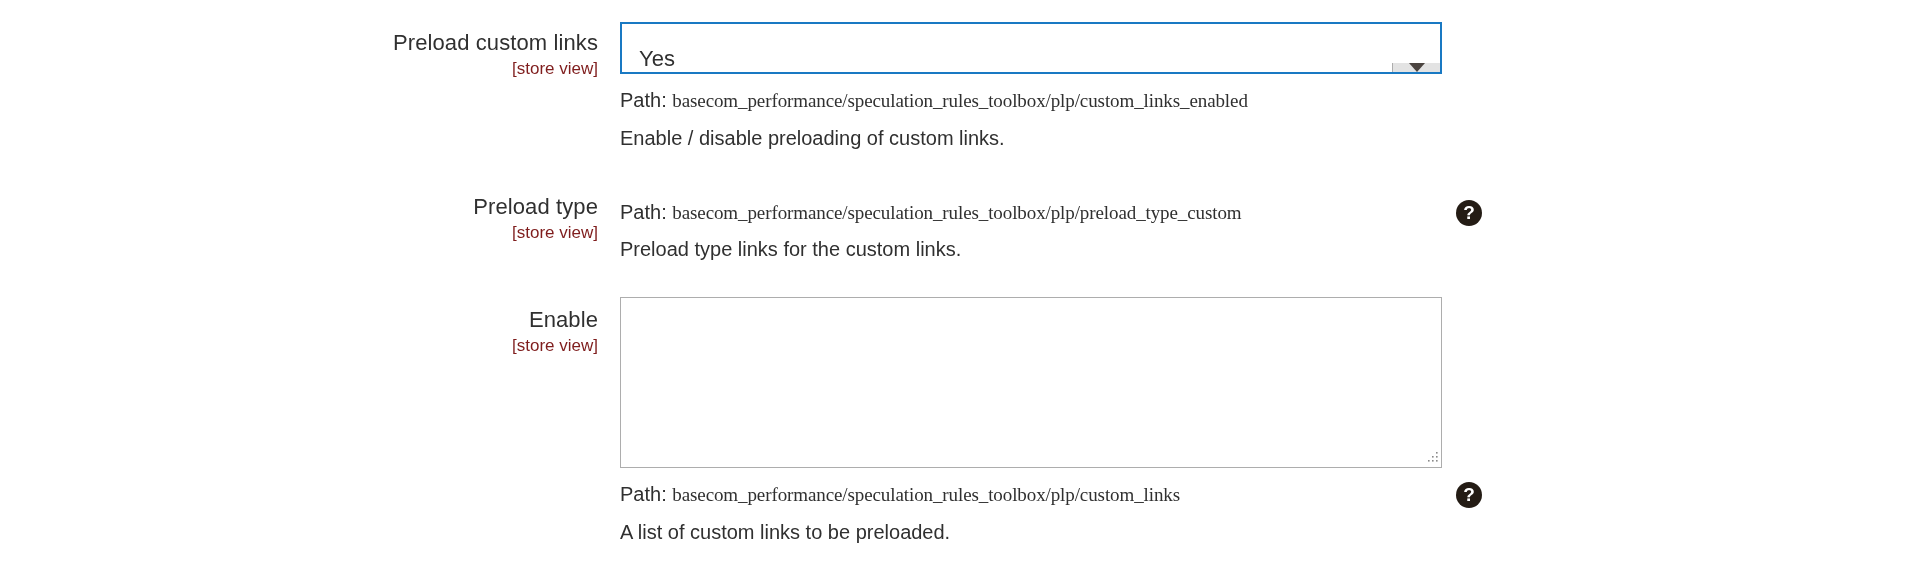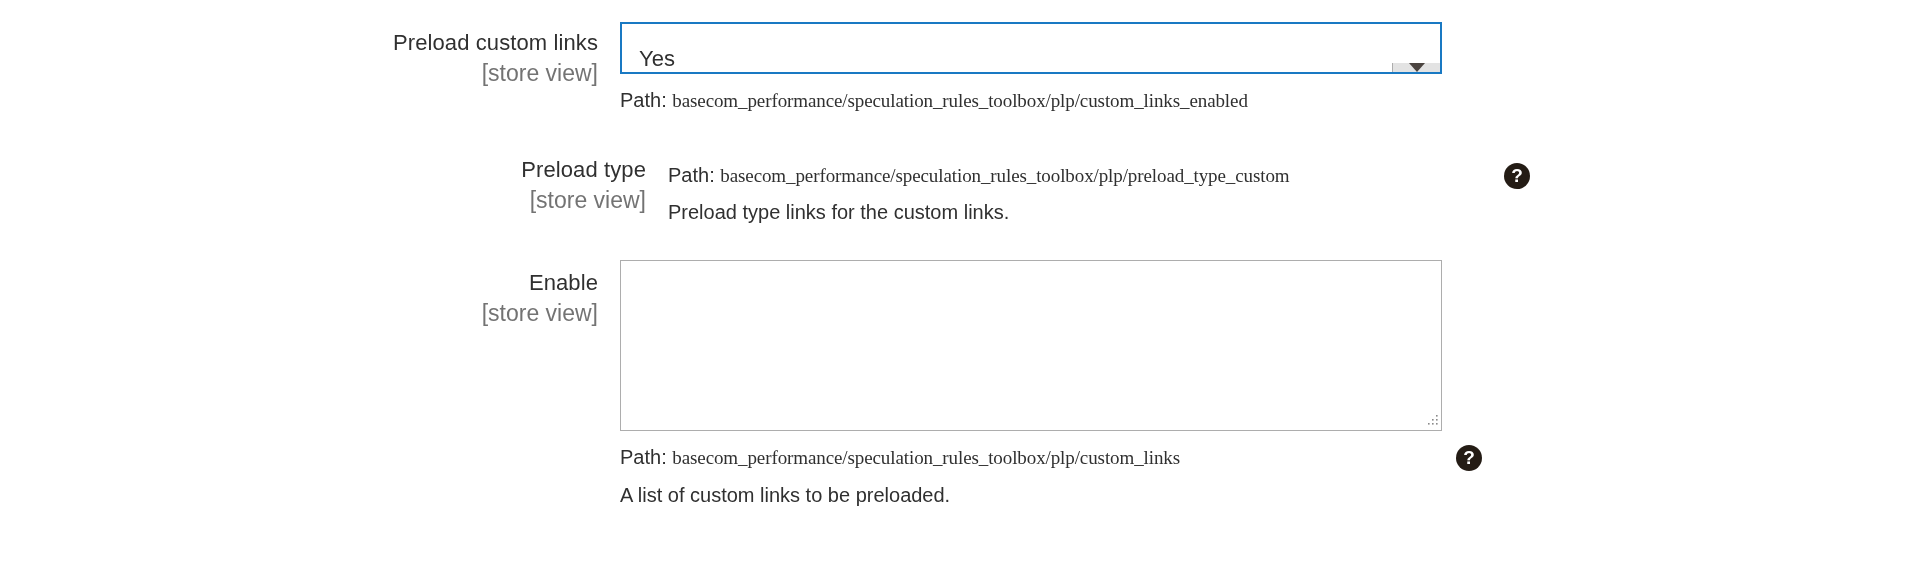--- a/index.html
+++ b/index.html
@@ -43,23 +43,23 @@
     display: block;
     font-size: 22px;
     line-height: 1.2;
     color: #303030;
     font-weight: 400;
     letter-spacing: 0.1px;
   }
 
   .scope-label {
     display: block;
-    font-size: 23px;
+    font-size: 17px;
     line-height: 1.35;
-    color: #737373;
+    color: #7f1d1d;
     margin-top: 2px;
     padding-left: 48px;
   }
 
   .control-col {
     flex: 1 1 auto;
     padding-top: 0;
     position: relative;
   }
 
@@ -165,21 +165,21 @@
     font-size: 19px;
     font-weight: bold;
     line-height: 26px;
     text-align: center;
     font-family: "Liberation Sans", sans-serif;
     left: 836px;
   }
 
   
   #row-preload-custom-links { margin-bottom: 33px; }
-  #row-preload-type         { margin-bottom: 33px; margin-left: 48px; }
+  #row-preload-type         { margin-bottom: 33px; }
   #row-links                { margin-bottom: 0; }
 
   #row-preload-custom-links .note-block { padding-top: 11px; }
   #row-preload-type .note-block         { padding-top: 11px; }
   #row-links .note-block                { padding-top: 11px; }
 
   #help-preload-type { top: 14px; }
   #help-links        { top: 14px; }
 
   #row-links .label-col { padding-top: 10px; }
@@ -203,20 +203,21 @@
         <div class="select-arrow-btn">
           <span class="arrow-glyph"></span>
         </div>
       </div>
 
       <div class="note-block">
         <div class="path-note">
           <span class="path-prefix">Path:</span>
           <span class="path-value">basecom_performance/speculation_rules_toolbox/plp/custom_links_enabled</span>
         </div>
+        <div class="comment-note">Enable / disable preloading of custom links.</div>
       </div>
 
     </div>
   </div>
 
   <div class="field-row" id="row-preload-type">
 
     <div class="label-col">
       <span class="field-label">Preload type</span>
       <span class="scope-label">[store view]</span>

